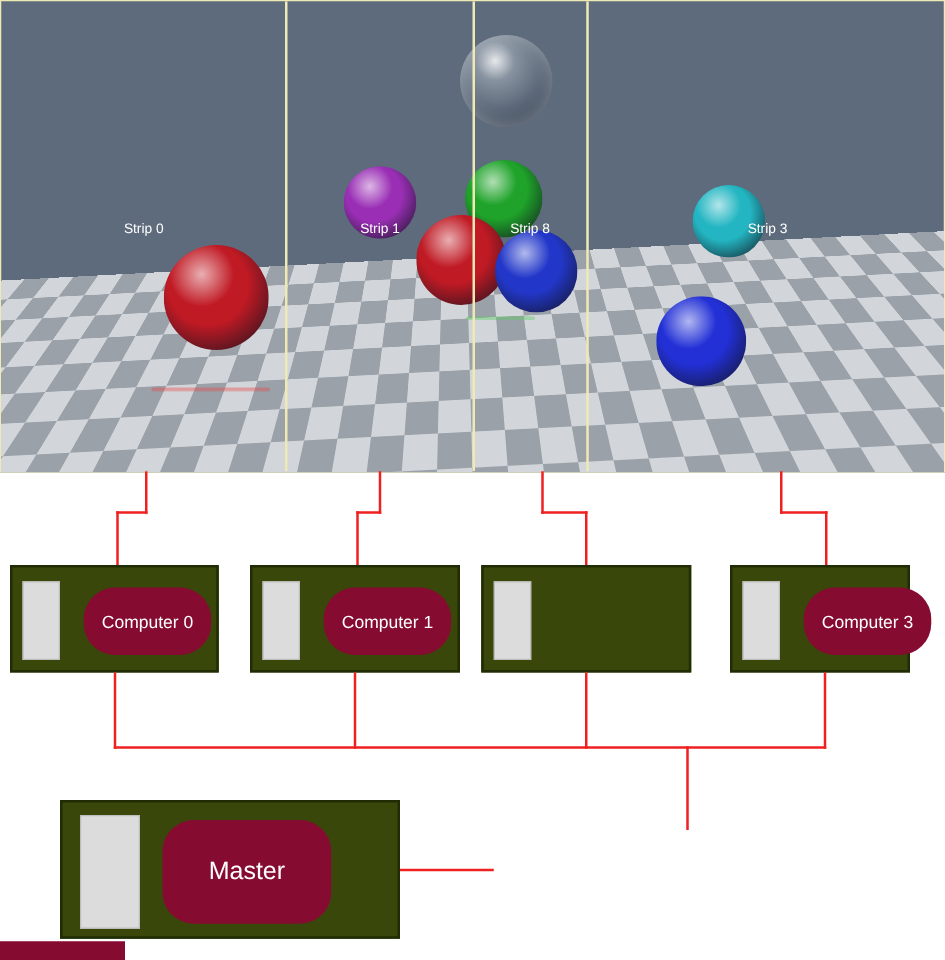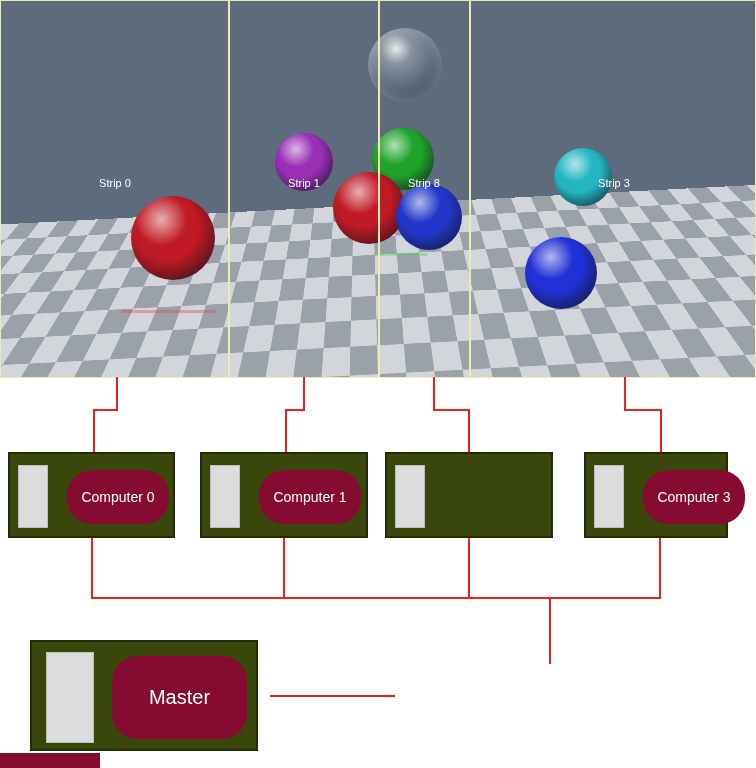--- a/index.html
+++ b/index.html
@@ -49,21 +49,21 @@
     position:absolute; background:var(--panel-gray,#dcdcdc); border:1px solid #bdbdbd;
     box-sizing:border-box;
   }
   .computer .gray-panel { left:8px; top:11px; width:30px; height:63px; }
   .maroon-panel {
     position:absolute; background:var(--panel-maroon,#860b31);
     display:flex; align-items:center; justify-content:center;
     color:var(--label-text,#ffffff); text-align:center;border-radius:25px;
   }
   .computer .maroon-panel { left:57px; top:16px; width:102px; height:54px; font-size:14px; }
-  .master { left:30px; top:640px; width:228px; height:111px; }
+  .master { left:48px; top:640px; width:272px; height:111px; }
   .master .gray-panel { left:14px; top:10px; width:48px; height:91px; }
   .master .maroon-panel { left:80px; top:14px; width:135px; height:83px; font-size:20px; }
   .router {
     left:395px; top:663px; width:315px; height:67px;
     display:flex; align-items:center; justify-content:center;
     color:var(--label-text,#ffffff); font-size:19px;
   }
   .bottom-bar {
     position:absolute; left:0; top:753px; width:100px; height:15px;
     background:var(--panel-maroon,#860b31);

